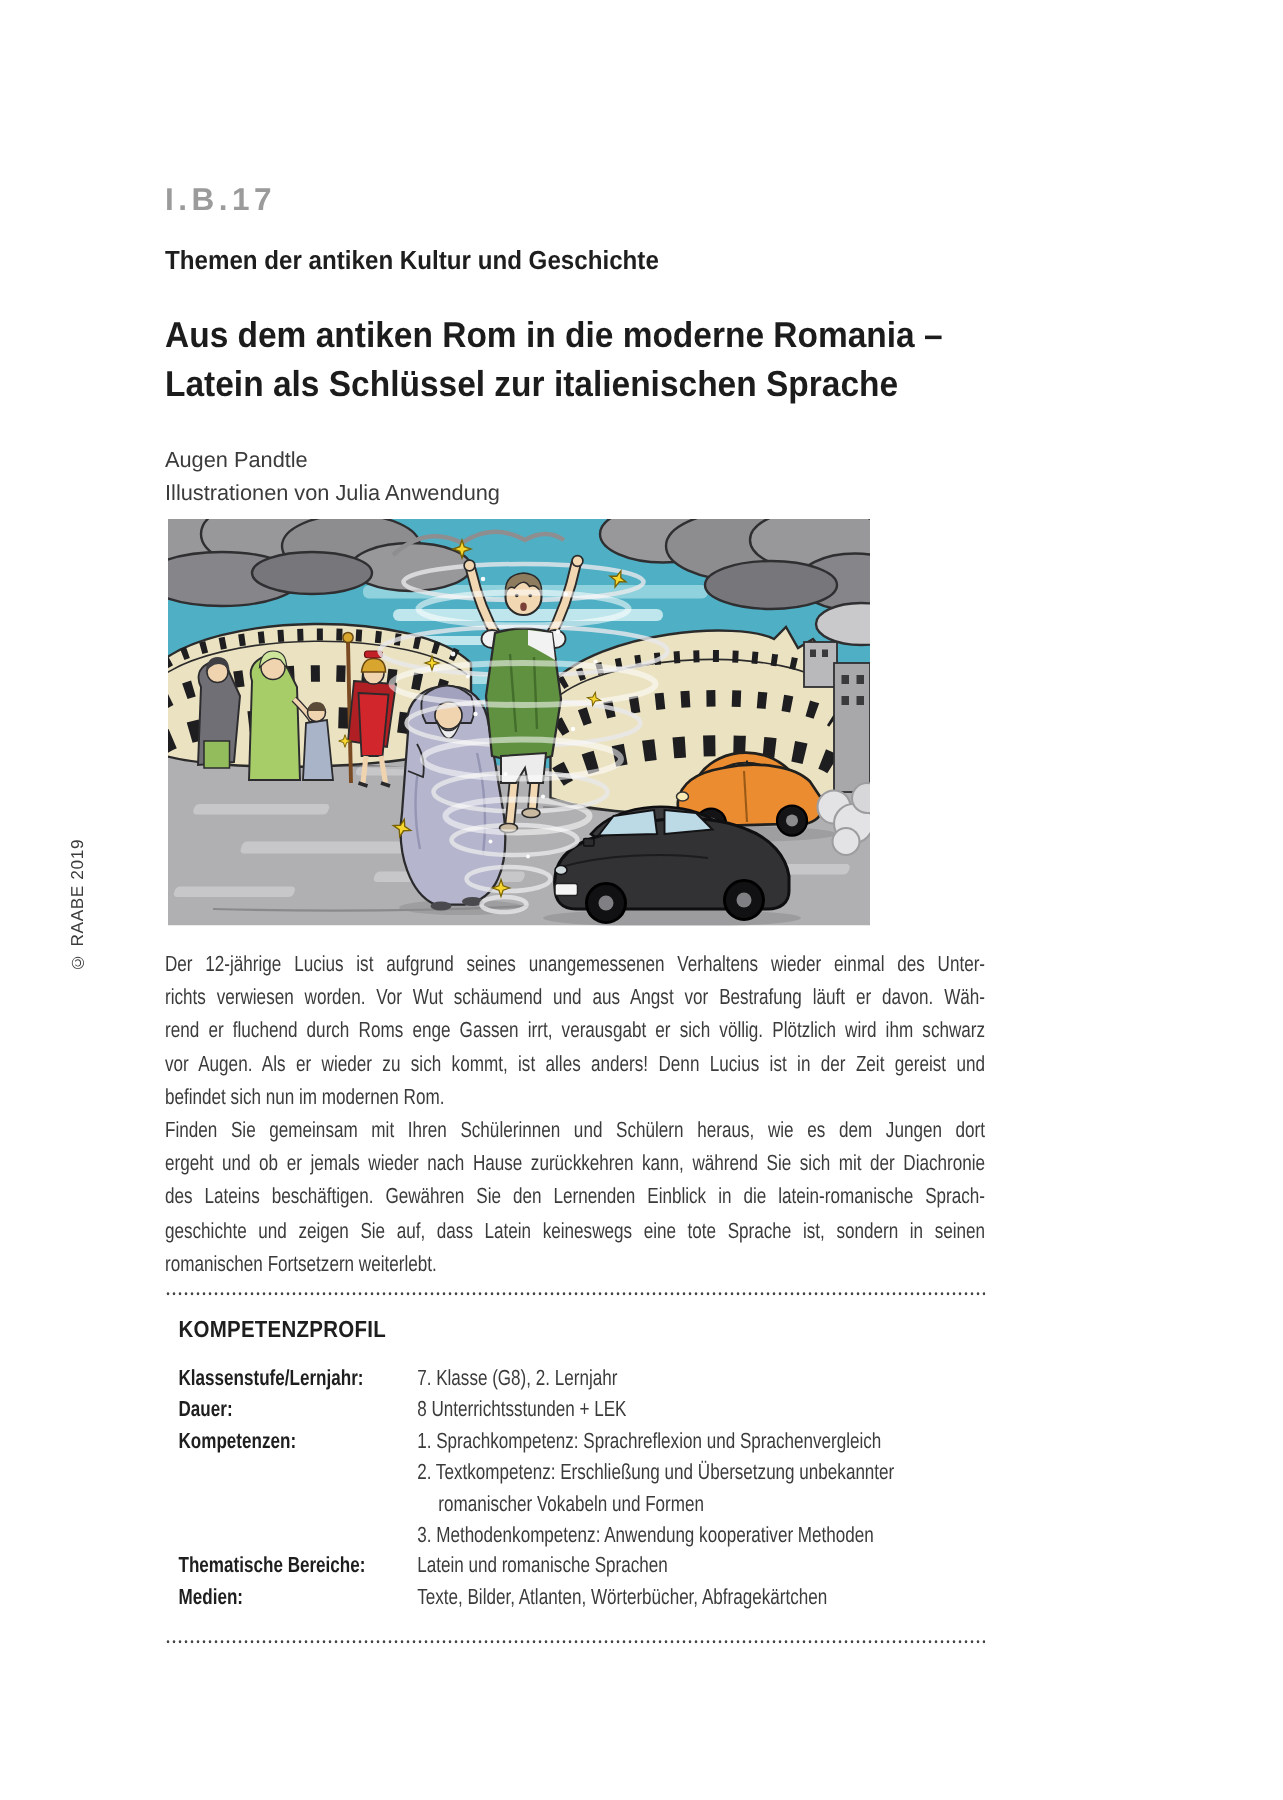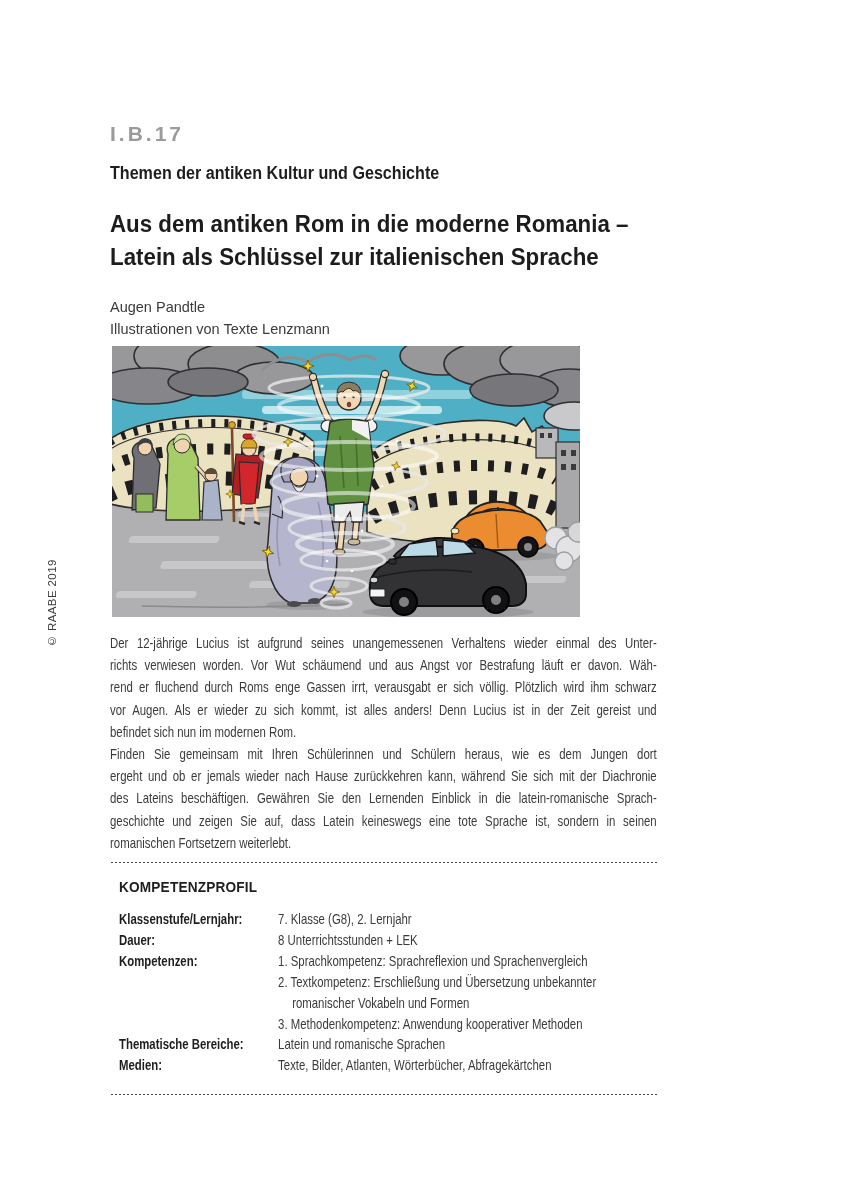--- a/index.html
+++ b/index.html
@@ -73,21 +73,21 @@
   <div class="doc-code">I.B.17</div>
   <div class="series">Themen der antiken Kultur und Geschichte</div>
 
   <div class="title">
     <div>Aus dem antiken Rom in die moderne Romania –</div>
     <div>Latein als Schlüssel zur italienischen Sprache</div>
   </div>
 
   <div class="authors">
     <div>Augen Pandtle</div>
-    <div>Illustrationen von Texte Lenzmann</div>
+    <div>Illustrationen von Julia Anwendung</div>
   </div>
 
   <div class="copyright-vertical">© RAABE 2019</div>
 
   <div class="illustration-wrap">
     <svg width="468" height="271" viewBox="0 0 468 271" xmlns="http://www.w3.org/2000/svg">
       <defs>
         <path id="star4" d="M0,-6 L1.5,-1.5 L6,0 L1.5,1.5 L0,6 L-1.5,1.5 L-6,0 L-1.5,-1.5 Z"></path>
       </defs>
 

